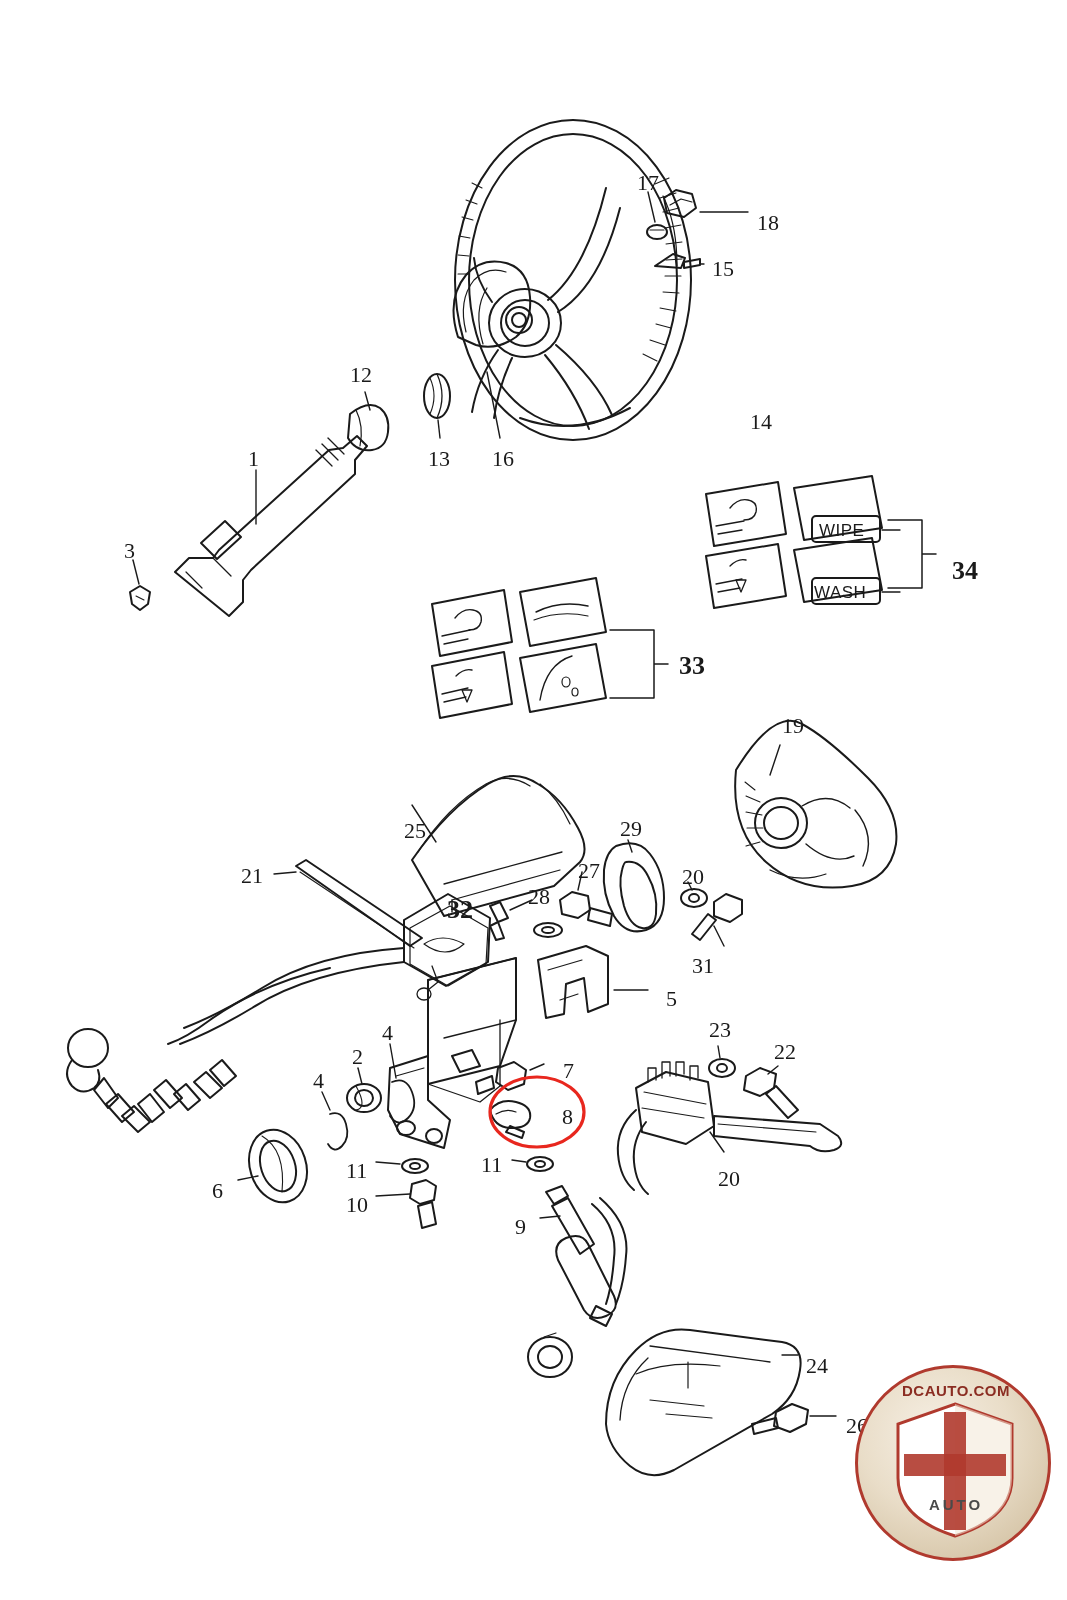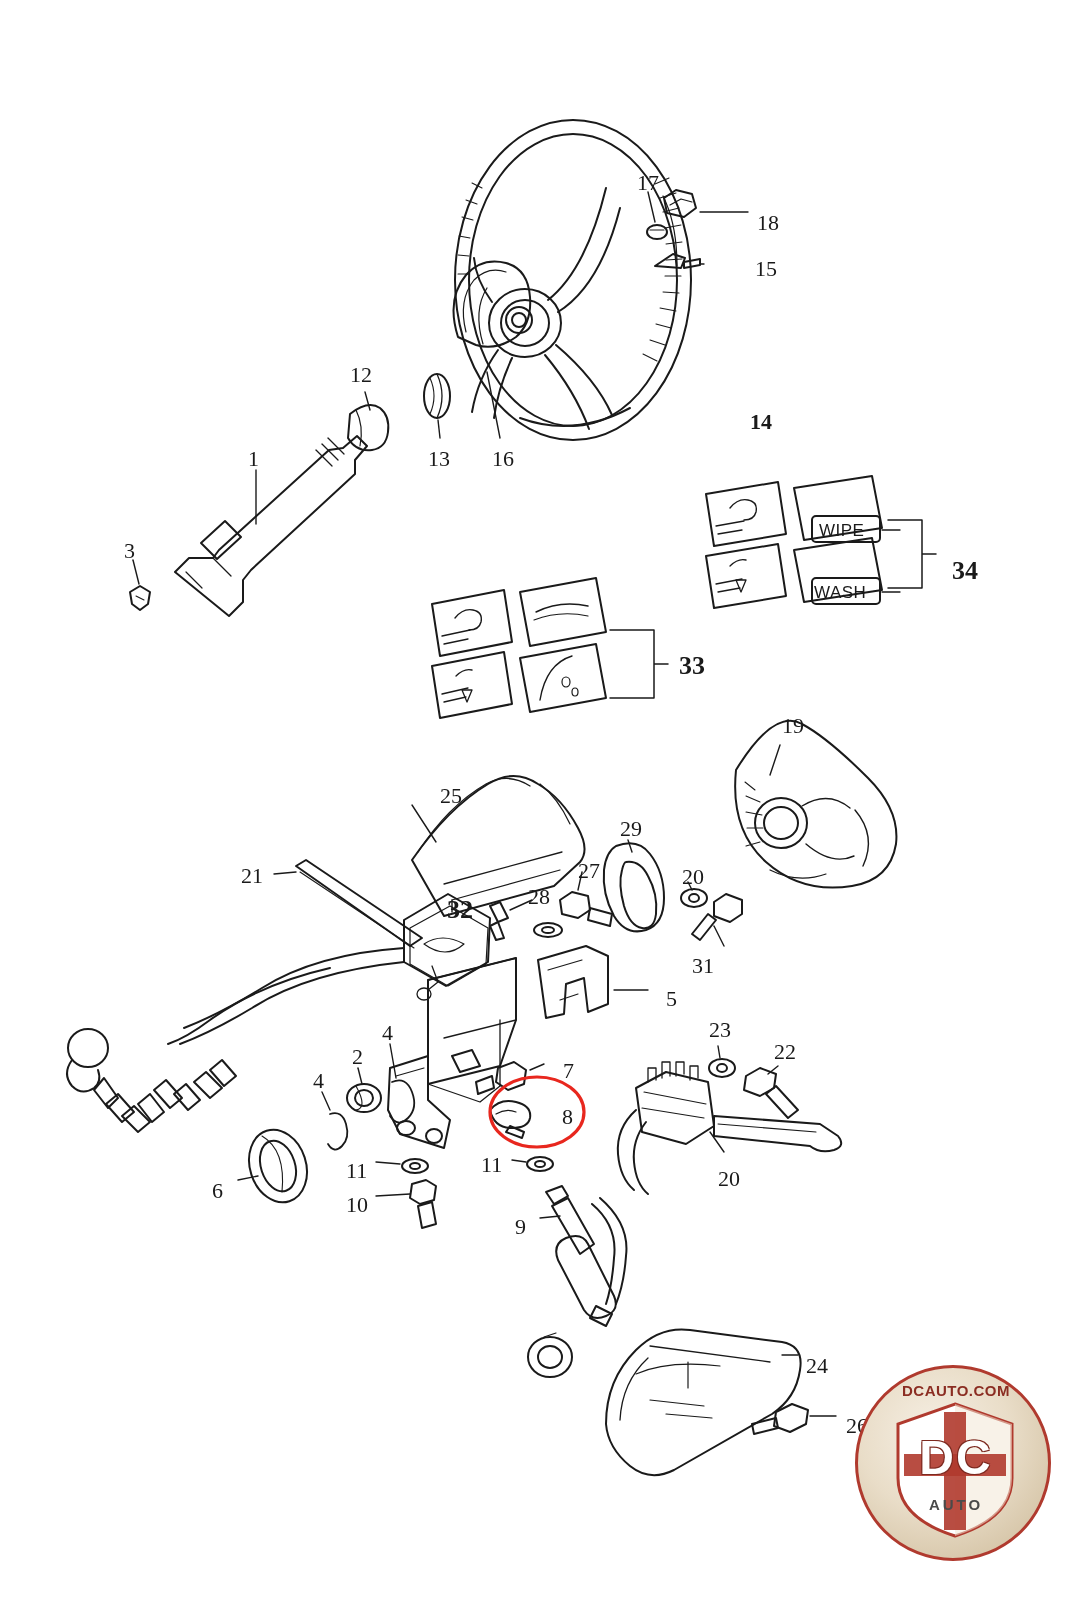--- a/index.html
+++ b/index.html
@@ -457,26 +457,26 @@
   <div class="switch-label" style="left:819px; top:521px;">WIPE</div>
   <div class="switch-label" style="left:791px; top:583px;margin-left:23px;">WASH</div>
 
   <div class="callout" style="left:248px; top:448px;">1</div>
   <div class="callout" style="left:124px; top:540px;">3</div>
   <div class="callout" style="left:350px; top:364px;">12</div>
   <div class="callout" style="left:428px; top:448px;">13</div>
   <div class="callout" style="left:492px; top:448px;">16</div>
   <div class="callout" style="left:637px; top:172px;">17</div>
   <div class="callout" style="left:757px; top:212px;">18</div>
-  <div class="callout" style="left:712px; top:258px;margin-left:43px;">15</div>
-  <div class="callout" style="left:750px; top:411px;font-weight:bold;">14</div>
+  <div class="callout" style="left:712px; top:258px;">15</div>
+  <div class="callout" style="left:750px; top:411px;">14</div>
   <div class="callout bold" style="left:952px; top:558px;">34</div>
   <div class="callout bold" style="left:679px; top:653px;">33</div>
   <div class="callout" style="left:782px; top:715px;">19</div>
-  <div class="callout" style="left:404px; top:785px;margin-left:36px;">25</div>
+  <div class="callout" style="left:404px; top:820px;">25</div>
   <div class="callout" style="left:241px; top:865px;">21</div>
   <div class="callout bold" style="left:447px; top:897px;">32</div>
   <div class="callout" style="left:528px; top:886px;">28</div>
   <div class="callout" style="left:578px; top:860px;">27</div>
   <div class="callout" style="left:620px; top:818px;">29</div>
   <div class="callout" style="left:682px; top:866px;">20</div>
   <div class="callout" style="left:692px; top:955px;">31</div>
   <div class="callout" style="left:666px; top:988px;">5</div>
   <div class="callout" style="left:709px; top:1019px;">23</div>
   <div class="callout" style="left:774px; top:1041px;">22</div>
@@ -496,18 +496,17 @@
 
   <div class="logo">
     <div class="logo-ring">
       <svg class="logo-shield" viewBox="0 0 122 136">
         <path d="M61 2 L118 22 L118 76 Q118 116 61 134 Q4 116 4 76 L4 22 Z" fill="#ffffff" stroke="#b03a2e" stroke-width="3"></path>
         <path d="M61 2 L118 22 L118 76 Q118 116 61 134 Z" fill="#f2e7d6" opacity="0.55"></path>
         <rect x="50" y="10" width="22" height="118" fill="#b03a2e" opacity="0.9"></rect>
         <rect x="10" y="52" width="102" height="22" fill="#b03a2e" opacity="0.9"></rect>
       </svg>
       <div class="logo-top-text">DCAUTO.COM</div>
-      <div class="logo-dc">DC</div>
       <div class="logo-auto">AUTO</div>
     </div>
   </div>
 
 </div>
 
 </body></html>

